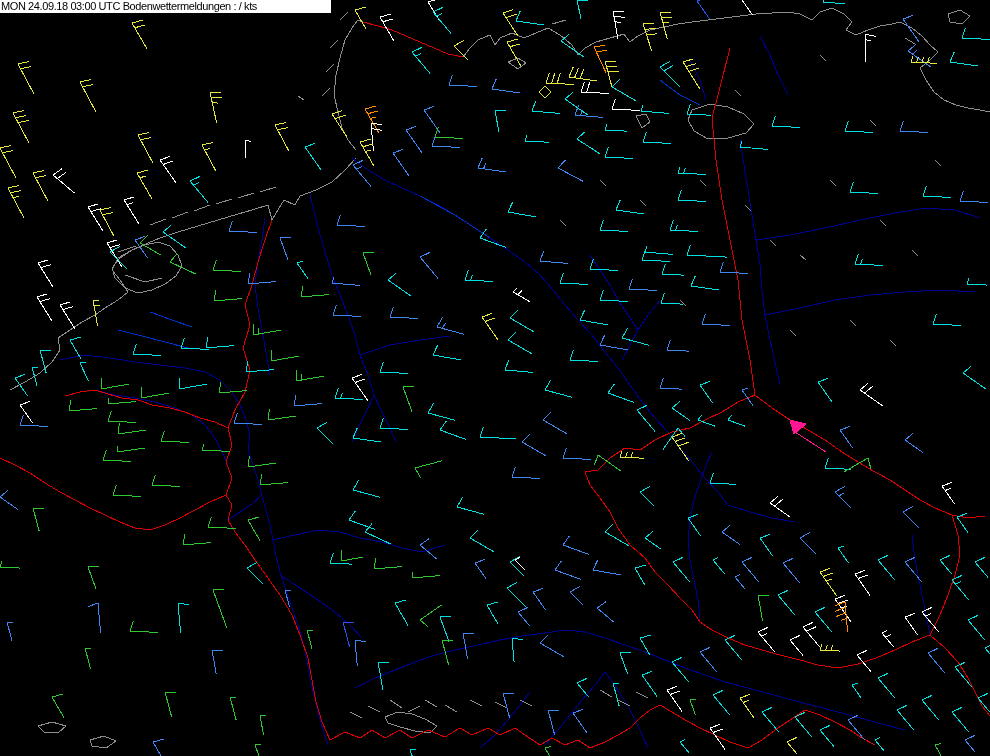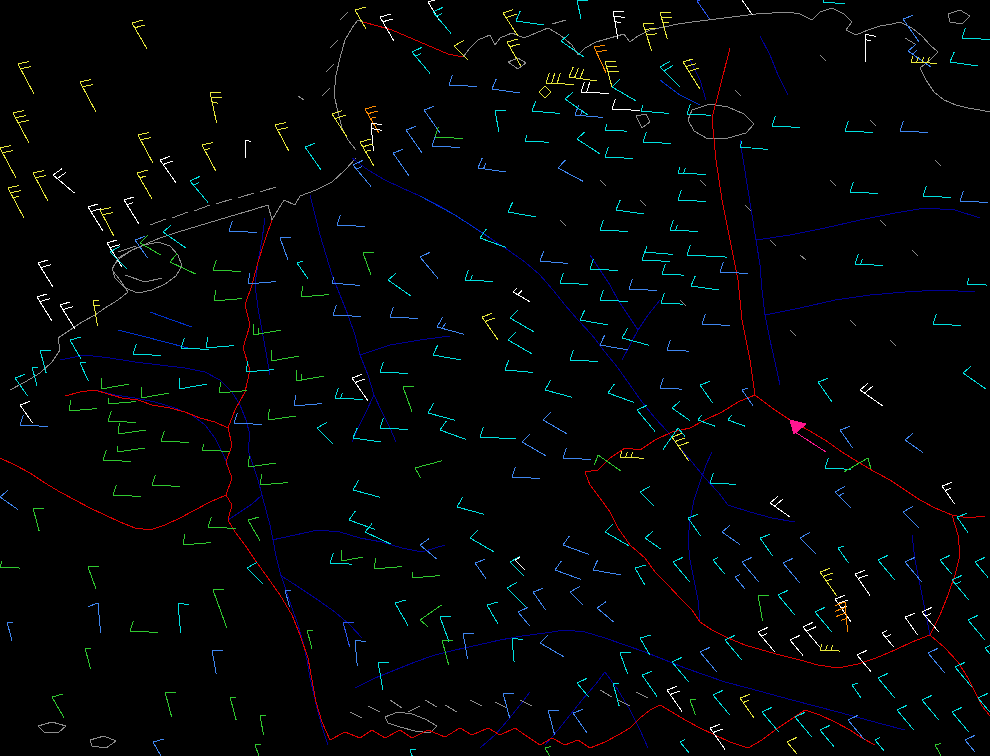--- a/index.html
+++ b/index.html
@@ -1614,13 +1614,16 @@
           <polyline points="882,633 887.4378467222199,630.4642904295558" fill="none" stroke="#ffffff" stroke-width="1"></polyline>
           <polyline points="885.5353318532759,637.2132444371543 890.9731785754958,634.6775348667102" fill="none" stroke="#ffffff" stroke-width="1"></polyline>
         </g>
       </g>
       <g>
         <polygon points="790,420 806,424 794,434" fill="#ff1690" stroke="#ff1690"></polygon>
         <polyline points="795,432 826,452" fill="none" stroke="#ff1690" stroke-width="1"></polyline>
         <polygon points="545,86 551,92 545,98 539,92" fill="none" stroke="#e8e83c"></polygon>
       </g>
     </svg>
+  <div class="titlebar">
+    <span>MON 24.09.18 03:00 UTC  Bodenwettermeldungen :  / kts</span>
+  </div>
 </div>
 
 </body></html>

